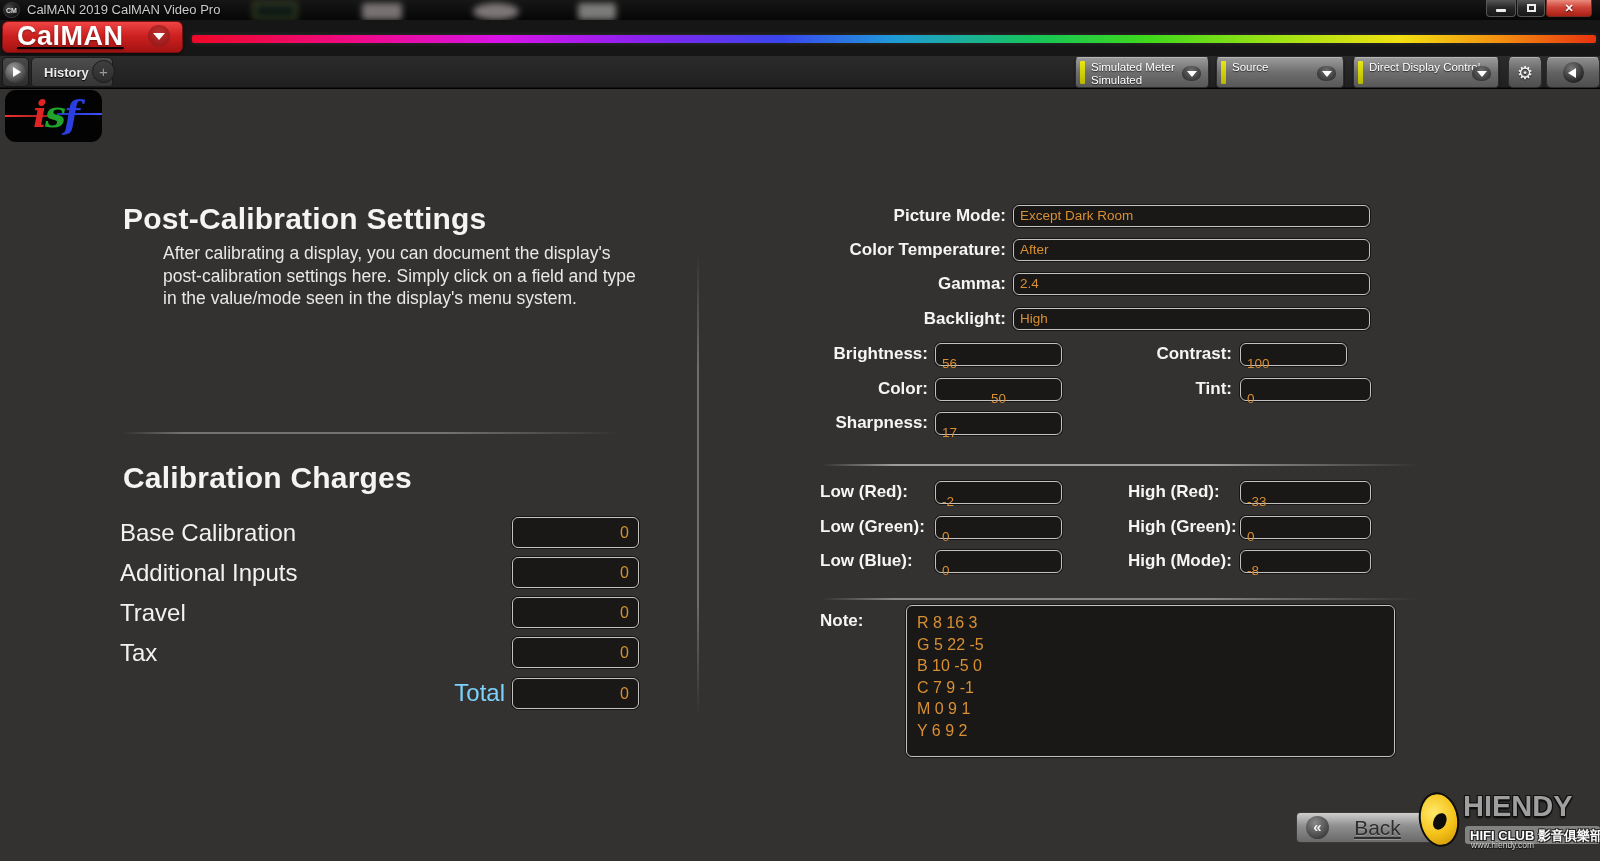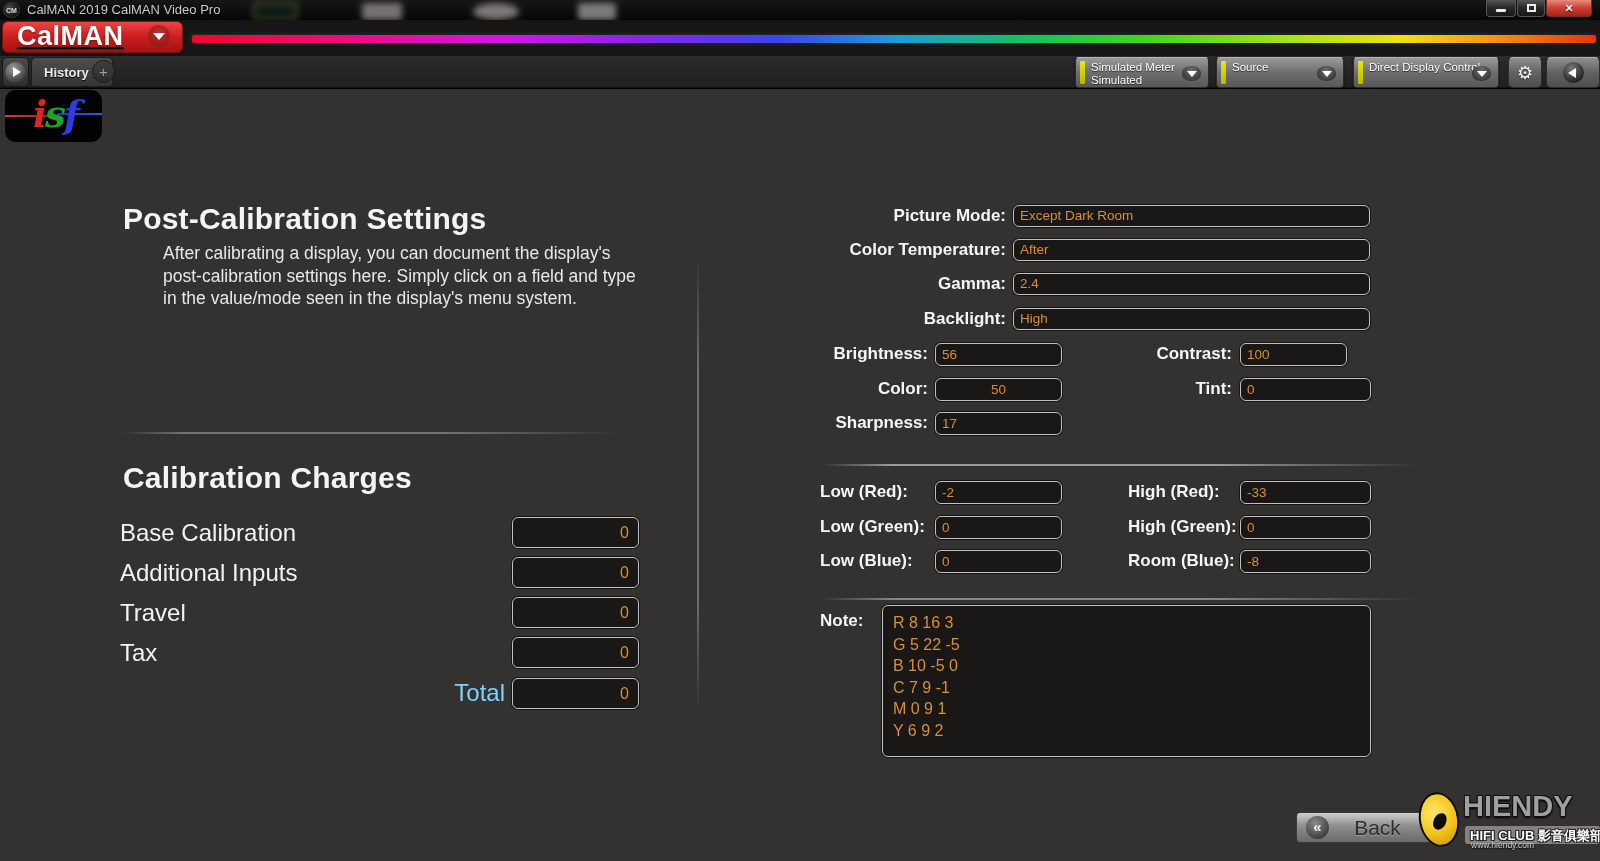--- a/index.html
+++ b/index.html
@@ -127,35 +127,35 @@
     color:#d98f33; box-shadow:0 0 0 1px rgba(0,0,0,.55); }
   .charge-field { left:512px; width:127px; height:31px; font-size:16px;
     text-align:right; padding:0 9px; line-height:29px; }
   .total-label { left:305px; width:200px; text-align:right; font-size:24px; color:#7dd3fc; }
 
   .rlabel { font-size:17px; font-weight:bold; color:#f5f5f5; white-space:nowrap;
     text-align:right; }
   .rlabel-left { text-align:left; }
   .wide-field { left:1013px; width:357px; height:22px; font-size:13.5px;
     line-height:20px; padding:0 6px; }
-  .small-field { width:127px; height:23px; font-size:13.5px; line-height:21px; padding:0 6px; }
+  .small-field { width:127px; height:23px; font-size:13.5px; line-height:21px; padding:9px 6px; }
   .div-r1 { left:822px; top:464px; width:596px; }
   .div-r2 { left:822px; top:598px; width:596px; opacity:.8; }
-  .note-box { left:882px; top:605px; width:489px; height:152px; font-size:16px;
+  .note-box { left:906px; top:605px; width:489px; height:152px; font-size:16px;
     line-height:21.5px; padding:6px 10px; white-space:pre-line; }
 
   
   .back-btn { left:1296px; top:812px; width:145px; height:31px; border-radius:4px;
     background:linear-gradient(#cfcfcf,#8e8e8e 45%,#6a6a6a);
     border:1px solid #3a3a3a; display:flex; align-items:center; }
   .back-circle { width:23px; height:23px; border-radius:50%; margin-left:9px;
     background:radial-gradient(circle at 40% 30%, #8a8a8a, #3f3f3f 75%);
     color:#f0f0f0; font-size:15px; font-weight:bold; text-align:center; line-height:21px; }
   .back-label { flex:1; text-align:center; font-size:21px; color:#2e2e2e;
-    padding-right:14px; text-shadow:0 1px 0 rgba(255,255,255,.25); }
+    padding-right:14px; text-shadow:0 1px 0 rgba(255,255,255,.25);text-decoration:underline; }
 
   .hiendy { left:1413px; top:786px; width:187px; height:70px; }
   .hiendy-bar { position:absolute; left:52px; top:40px; width:135px; height:18px;
     background:rgba(150,150,150,.8); border-radius:3px; }
   .hiendy-ball { position:absolute; left:6px; top:6px; width:40px; height:55px;
     border-radius:50%; transform:rotate(-10deg);
     background:radial-gradient(circle at 38% 35%, #ffe96a, #f4c118 55%, #c88f06);
     border:2px solid #0d0d0d; }
   .hiendy-dot { position:absolute; left:12px; top:19px; width:13px; height:17px;
     border-radius:60% 40% 60% 40%; background:#0d0d0d; transform:rotate(20deg); }
@@ -298,21 +298,21 @@
   <div class="abs rlabel rlabel-left" style="left:1128px; top:393px;">High (Red):</div>
   <div class="abs field small-field" style="left:1240px; top:392px; width:131px;">-33</div>
 
   <div class="abs rlabel rlabel-left" style="left:820px; top:428px;">Low (Green):</div>
   <div class="abs field small-field" style="left:935px; top:427px;">0</div>
   <div class="abs rlabel rlabel-left" style="left:1128px; top:428px;">High (Green):</div>
   <div class="abs field small-field" style="left:1240px; top:427px; width:131px;">0</div>
 
   <div class="abs rlabel rlabel-left" style="left:820px; top:462px;">Low (Blue):</div>
   <div class="abs field small-field" style="left:935px; top:461px;">0</div>
-  <div class="abs rlabel rlabel-left" style="left:1128px; top:462px;">Room (Blue):</div>
+  <div class="abs rlabel rlabel-left" style="left:1128px; top:462px;">High (Mode):</div>
   <div class="abs field small-field" style="left:1240px; top:461px; width:131px;">-8</div>
 
   <div class="abs div-h div-r2" style="top:509px;"></div>
 
   <div class="abs rlabel rlabel-left" style="left:820px; top:522px;">Note:</div>
   <div class="abs field note-box" style="top:516px;">R 8 16 3
 G 5 22 -5
 B 10 -5 0
 C 7 9 -1
 M 0 9 1

